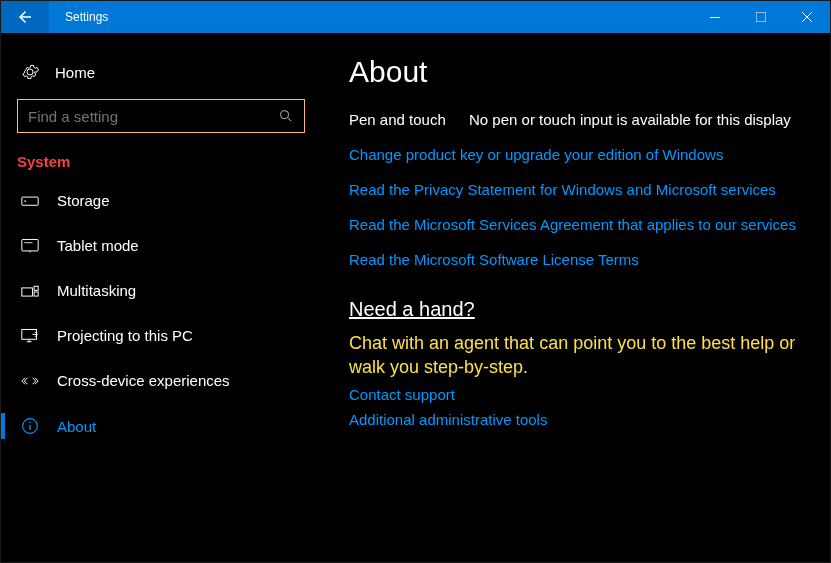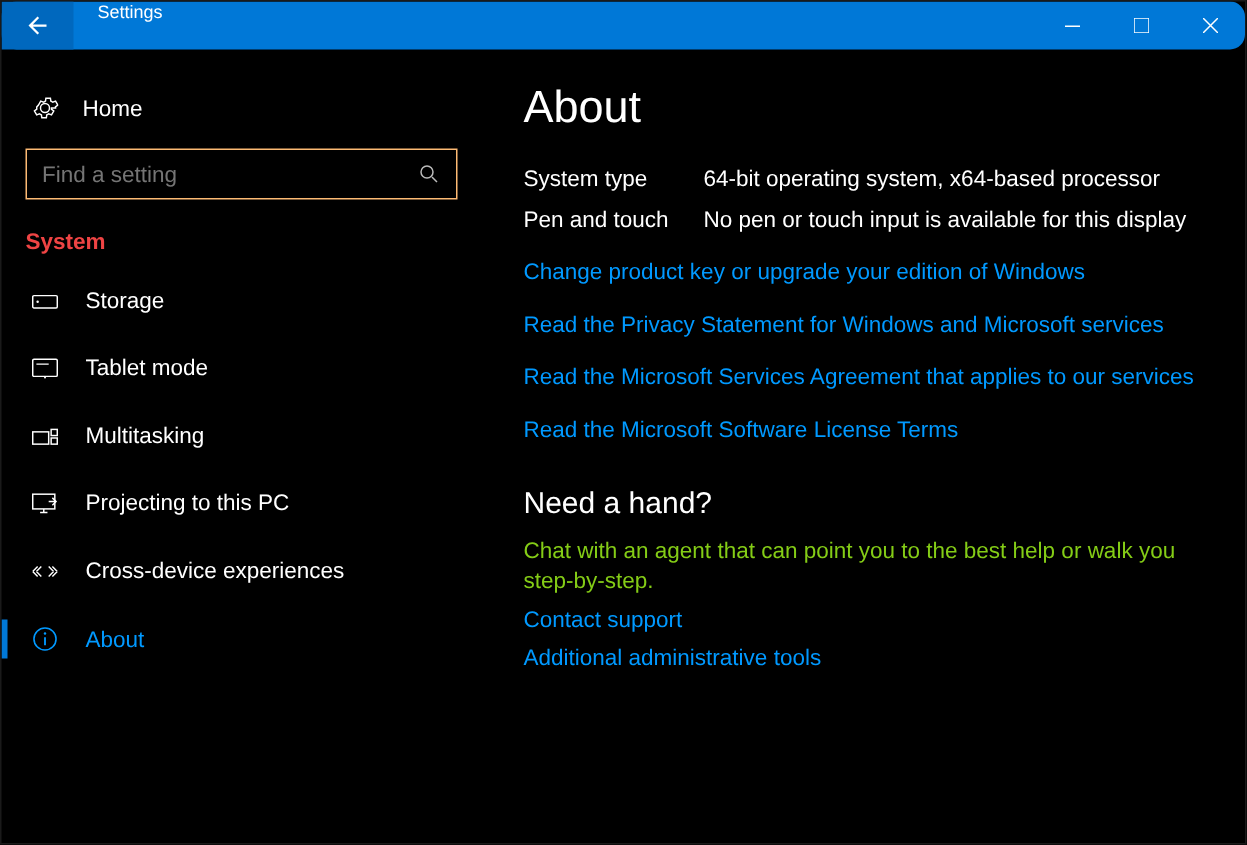--- a/index.html
+++ b/index.html
@@ -13,21 +13,21 @@
       height: 563px;
       background: #000000;
       color: #ffffff;
       overflow: hidden;
       border: 1px solid #1a1a1a;
     }
     .titlebar {
       height: 32px;
       background: #0078d7;
       display: flex;
-      border-radius: 10px;
+      align-items: center;
     }
     .back-btn {
       width: 48px;
       height: 32px;
       display: flex;
       align-items: center;
       justify-content: center;
       background: #0068be;
     }
     .title-text {
@@ -146,24 +146,25 @@
       color: #0099ff;
       font-size: 15px;
       margin-top: 18px;
       display: block;
     }
     .section-h {
       font-size: 20px;
       font-weight: 400;
       margin-top: 30px;
       margin-bottom: 10px;
+      text-decoration: underline;
     }
     .body-text {
-      color: #84cc16;
-      font-size: 15px;
+      color: #fde047;
+      font-size: 18px;
       line-height: 1.35;
     }
     svg { display: block; }
   </style>
 </head>
 <body>
 
 <div class="titlebar">
   <div class="back-btn">
     <svg width="18" height="18" viewBox="0 0 24 24">
@@ -277,24 +278,20 @@
         </svg>
       </span>
       <span class="nav-label">About</span>
     </div>
   </div>
 
   <div class="content">
     <h1 class="page-title">About</h1>
 
     <div class="info-row">
-      <div class="info-key">System type</div>
-      <div class="info-val">64-bit operating system, x64-based processor</div>
-    </div>
-    <div class="info-row">
       <div class="info-key">Pen and touch</div>
       <div class="info-val">No pen or touch input is available for this display</div>
     </div>
 
     <a class="blue-link">Change product key or upgrade your edition of Windows</a>
     <a class="blue-link">Read the Privacy Statement for Windows and Microsoft services</a>
     <a class="blue-link">Read the Microsoft Services Agreement that applies to our services</a>
     <a class="blue-link">Read the Microsoft Software License Terms</a>
 
     <h2 class="section-h">Need a hand?</h2>

